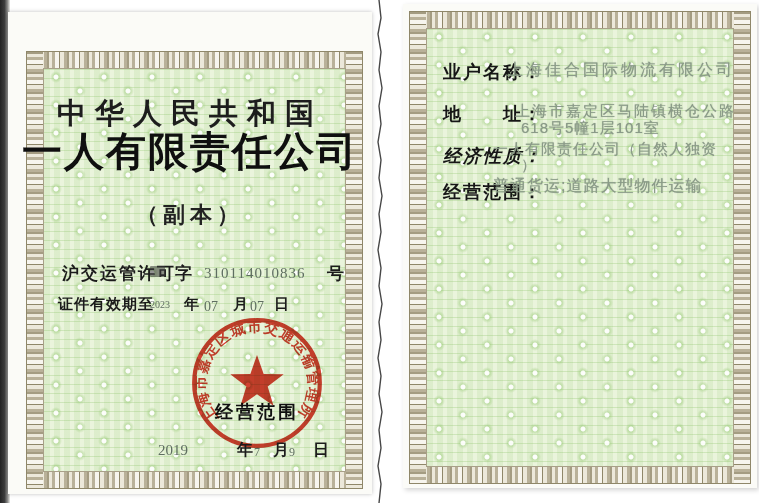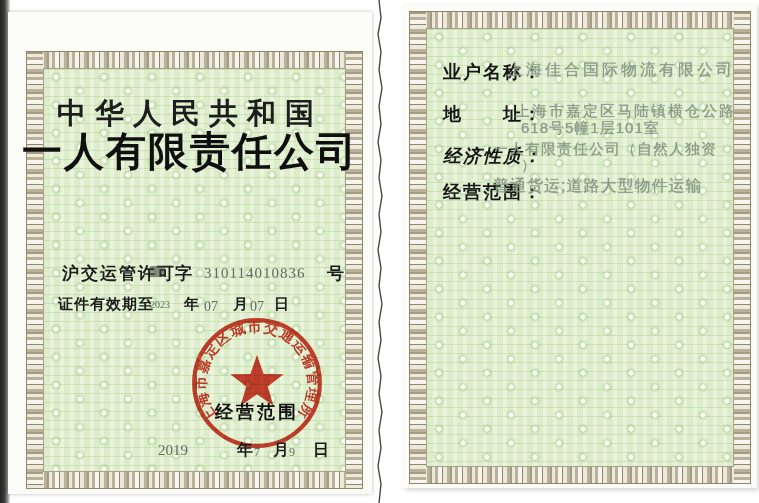--- a/index.html
+++ b/index.html
@@ -72,20 +72,21 @@
   <div class="frame">
     <div class="strip h top"></div>
     <div class="strip h bottom"></div>
     <div class="strip v left"></div>
     <div class="strip v right"></div>
     <div class="guilloche"></div>
   </div>
 
   <div class="abs country">中华人民共和国</div>
   <div class="abs doc-title">一人有限责任公司</div>
+  <div class="abs subtitle">（副本）</div>
 
   <span class="abs lbl" style="left:54px; top:250px; font-size:17px; letter-spacing:2px;">沪交运管许可</span>
   <span class="abs redaction"></span>
   <span class="abs lbl" style="left:167px; top:250px; font-size:17px;">字</span>
   <span class="abs num" style="left:196px; top:253px; font-size:15px; letter-spacing:1px;">310114010836</span>
   <span class="abs lbl" style="left:319px; top:250px; font-size:17px;">号</span>
 
   <span class="abs lbl" style="left:50px; top:283px; font-size:15px; letter-spacing:1px;">证件有效期至</span>
   <span class="abs num" style="left:142px; top:287px; font-size:10px;">2023</span>
   <span class="abs lbl" style="left:176px; top:283px; font-size:15px;">年</span>

